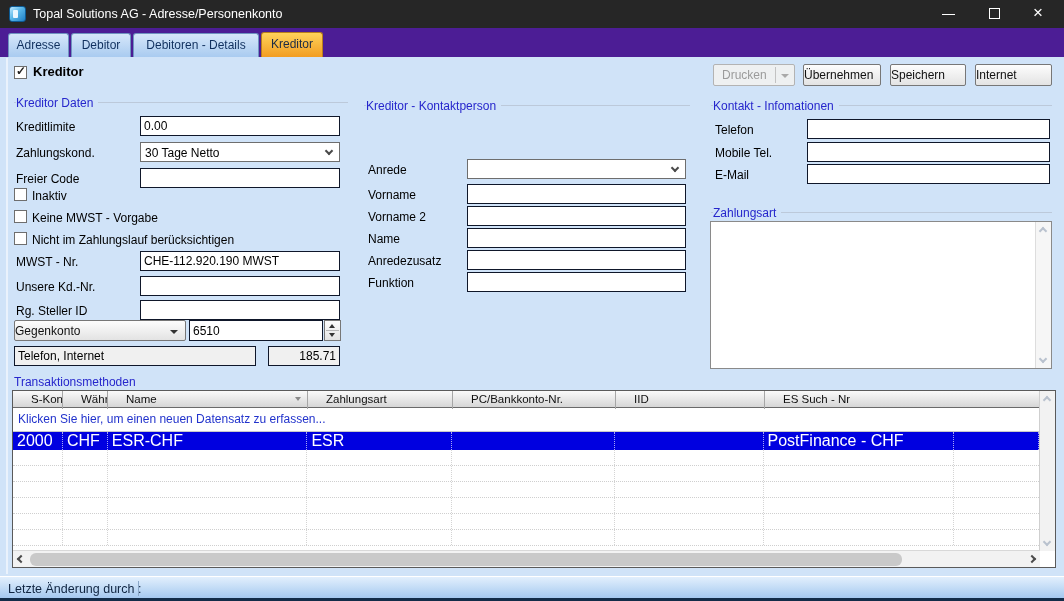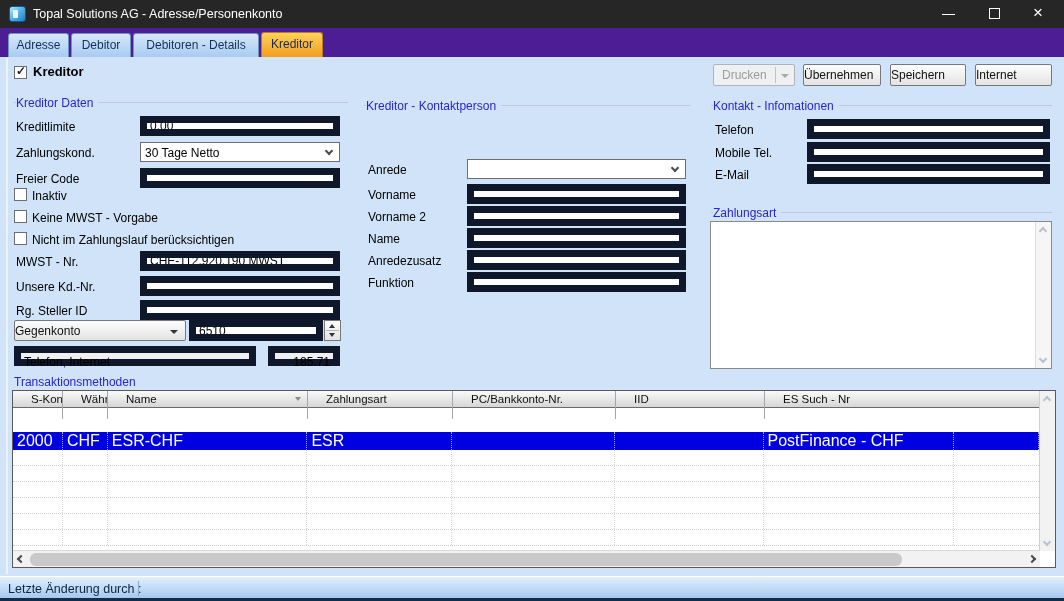--- a/index.html
+++ b/index.html
@@ -28,21 +28,21 @@
   .tab.active { background:linear-gradient(#ffd25a,#f29d22); border-color:#b97f1c; color:#1c2b45; top:4px; height:25px; }
   #tab0 { left:8px;  width:61px; }
   #tab1 { left:71px; width:60px; }
   #tab2 { left:133px; width:126px; }
   #tab3 { left:261px; width:62px; }
   
   #panel-edge { position:absolute; left:6px; top:58px; width:2px; height:516px; background:#eaf2fc; }
   .grouptitle { position:absolute; color:#2626cc; font-size:12px; background:#d0e3f8; padding-right:5px; z-index:2; }
   .grouprule { position:absolute; height:1px; background:#e4ebf5; border-bottom:1px solid #bcc9da; z-index:1; }
   .lbl { position:absolute; font-size:12px; color:#000; white-space:nowrap; }
-  .inp { position:absolute; height:20px; background:#fff; border:7px solid #0f172a;
+  .inp { position:absolute; height:20px; background:#fff; border:1px solid #0f172a;
     font-family:"Liberation Sans",sans-serif; font-size:12px; padding:0 3px; color:#000; }
   .ro { background:#f0f0f0; }
   .combo { position:absolute; height:20px; background:#fff; border:1px solid #6e6e6e; }
   .combo .val { position:absolute; left:4px; top:3px; font-size:12px; color:#000; white-space:nowrap; }
   .chev { position:absolute; width:6px; height:6px; border-right:2px solid #4a4a4a; border-bottom:2px solid #4a4a4a; }
   .chev.down { transform:rotate(45deg); }
   .chev.up { transform:rotate(-135deg); }
   .chev.left { transform:rotate(135deg); }
   .chev.right { transform:rotate(-45deg); }
   .cb { position:absolute; width:13px; height:13px; background:#fff; border:1px solid #6e6e6e; }
@@ -228,20 +228,21 @@
       <div class="hc c2">
         <span>Name</span>
         <span class="tri-down" style="right:6px;top:6px;border-top-color:#8a8a8a;border-left-width:3px;border-right-width:3px;"></span>
       </div>
       <div class="hc c3">Zahlungsart</div>
       <div class="hc c4">PC/Bankkonto-Nr.</div>
       <div class="hc c5">IID</div>
       <div class="hc c7">ES Such - Nr.</div>
     </div>
 
+    <div id="row-new">Klicken Sie hier, um einen neuen Datensatz zu erfassen...</div>
 
     <div id="row-sel">
       <div class="cell c0">2000</div>
       <div class="cell c1">CHF</div>
       <div class="cell c2">ESR-CHF</div>
       <div class="cell c3">ESR</div>
       <div class="cell c4"></div>
       <div class="cell c5"></div>
       <div class="cell c6">PostFinance - CHF</div>
       <div class="cell c7"></div>

